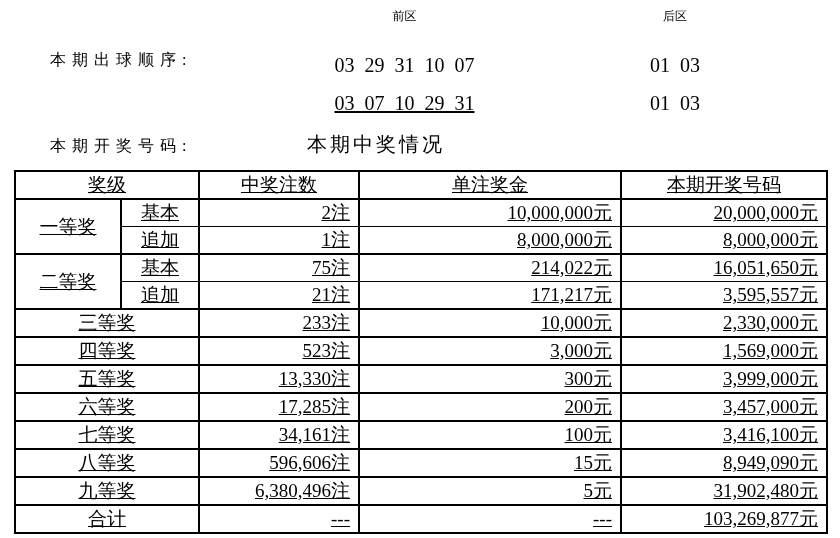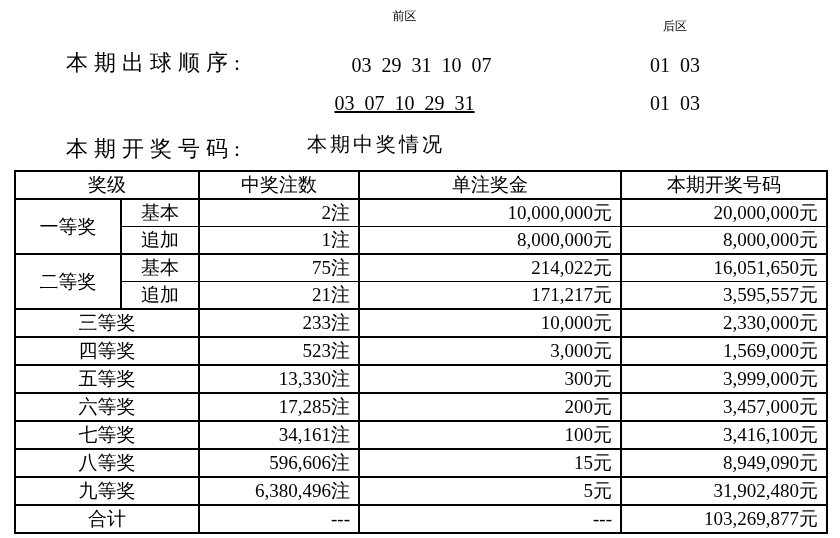--- a/index.html
+++ b/index.html
@@ -12,45 +12,46 @@
     position: relative;
     background: #ffffff;
     color: #000000;
     font-family: "Liberation Serif", "DejaVu Serif", serif;
   }
   .abs { position: absolute; line-height: 1; white-space: pre; }
 
   
   .zone-label { font-size: 12px; text-align: center; }
   #front-zone { left: 332px; top: 10px; width: 145px; }
-  #back-zone  { left: 630px; top: 20px; width: 90px;  }
+  #back-zone  { left: 630px; top: 10px; width: 90px;  }
 
   
-  .row-label { font-size: 22px; letter-spacing: 6px; left: 66px; }
+  .row-label { font-size: 16px; letter-spacing: 6px; left: 50px; }
   .nums { font-size: 20px; word-spacing: 5px; text-align: center; }
   #draw-order-label     { top: 52px; }
   #winning-label        { top: 90px; margin-top: 48px; }
-  #draw-order-front     { left: 349px; top: 55px; width: 145px; }
+  #draw-order-front     { left: 332px; top: 55px; width: 145px; }
   #draw-order-back      { left: 630px; top: 55px; width: 90px; }
   #winning-front        { left: 332px; top: 93px; width: 145px; text-decoration: underline; }
   #winning-back         { left: 630px; top: 93px; width: 90px; }
 
   
   #table-title {
     left: 0; top: 134px; width: 752px;
     font-size: 20px; letter-spacing: 3px; text-align: center;
   }
 
   
   table.prize-table {
     position: absolute;
     left: 14px; top: 170px;
     width: 812px; height: 364px;
     border-collapse: collapse;
     table-layout: fixed;
+    text-decoration: underline;
   }
   .prize-table th, .prize-table td {
     border: 2px solid #000000;
     font-weight: normal;
     font-size: 19px;
     padding: 0;
     overflow: hidden;
   }
   .prize-table th { height: 27px; text-align: center; }
   .c { text-align: center; }

